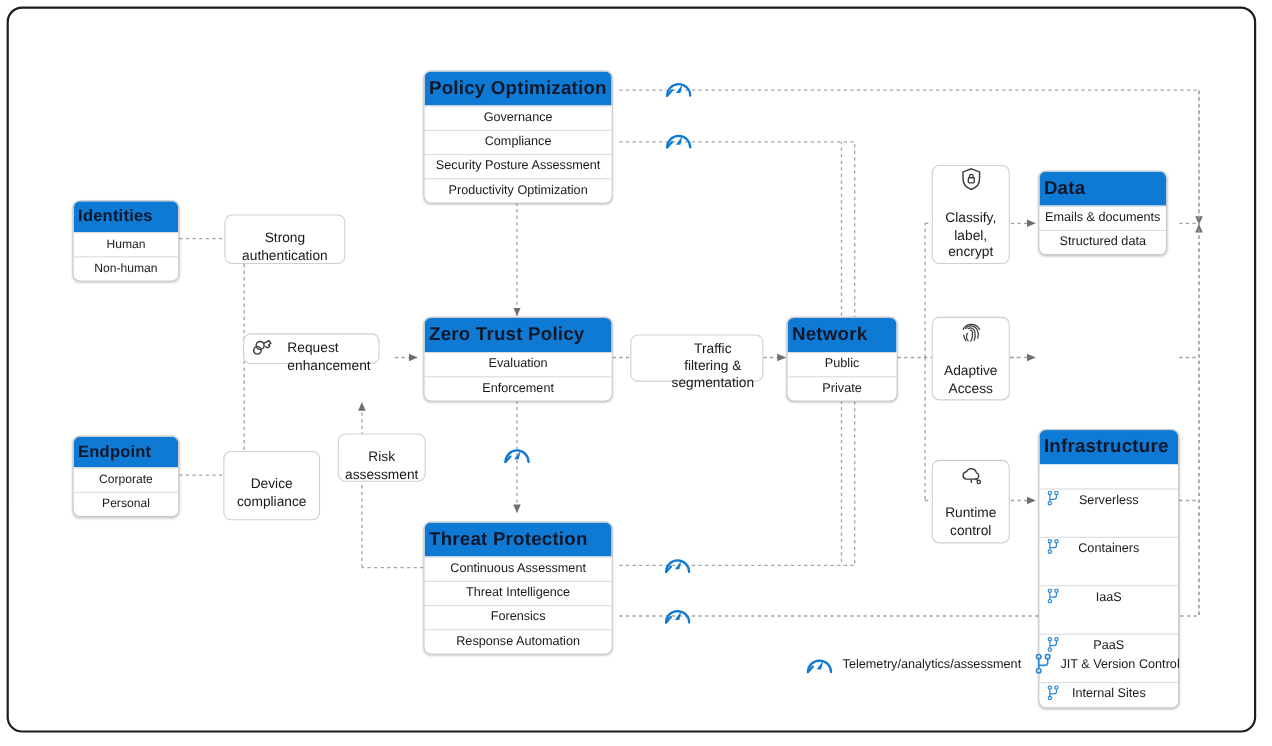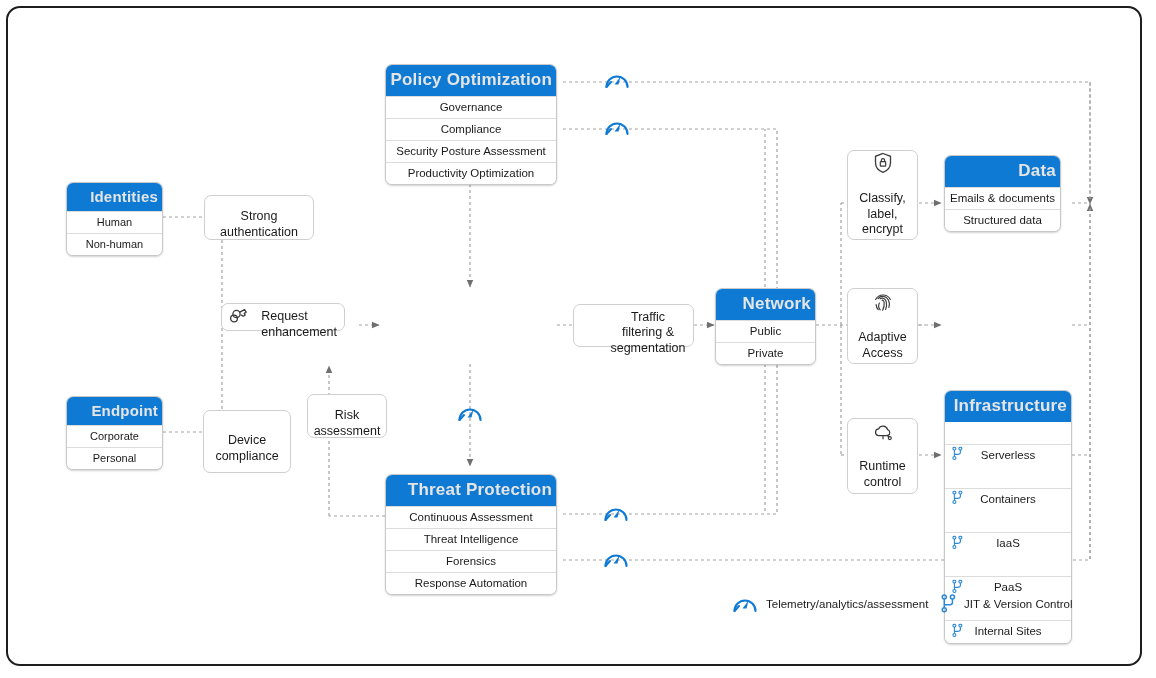--- a/index.html
+++ b/index.html
@@ -25,22 +25,22 @@
     position:absolute;
     background:#ffffff;
     border:1px solid #c8c8c8;
     border-radius:7px;
     box-sizing:border-box;
     box-shadow:0 1px 2px rgba(0,0,0,.18);
     overflow:hidden;
   }
   .card .hdr{
     background:#0f7ad4;
-    color:#e5e5e5;
-    text-align:right;
+    color:#0f172a;
+    text-align:left;
     font-weight:bold;
     letter-spacing:.2px;
     line-height:1.15;
     padding:5px 4px 6px;
   }
   .card .row{
     text-align:center;
     color:#1a1a1a;
     border-top:1px solid #dcdcdc;
     padding:4px 4px;
@@ -233,20 +233,25 @@
   </div>
 
   <div class="card wide" style="left:385px;top:64px;width:172px;">
     <div class="hdr">Policy Optimization</div>
     <div class="row">Governance</div>
     <div class="row">Compliance</div>
     <div class="row">Security Posture Assessment</div>
     <div class="row">Productivity Optimization</div>
   </div>
 
+  <div class="card wide" style="left:385px;top:288px;width:172px;">
+    <div class="hdr">Zero Trust Policy</div>
+    <div class="row">Evaluation</div>
+    <div class="row">Enforcement</div>
+  </div>
 
   <div class="card wide" style="left:385px;top:474px;width:172px;">
     <div class="hdr">Threat Protection</div>
     <div class="row">Continuous Assessment</div>
     <div class="row">Threat Intelligence</div>
     <div class="row">Forensics</div>
     <div class="row">Response Automation</div>
   </div>
 
   <div class="card mid" style="left:715px;top:288px;width:101px;">

